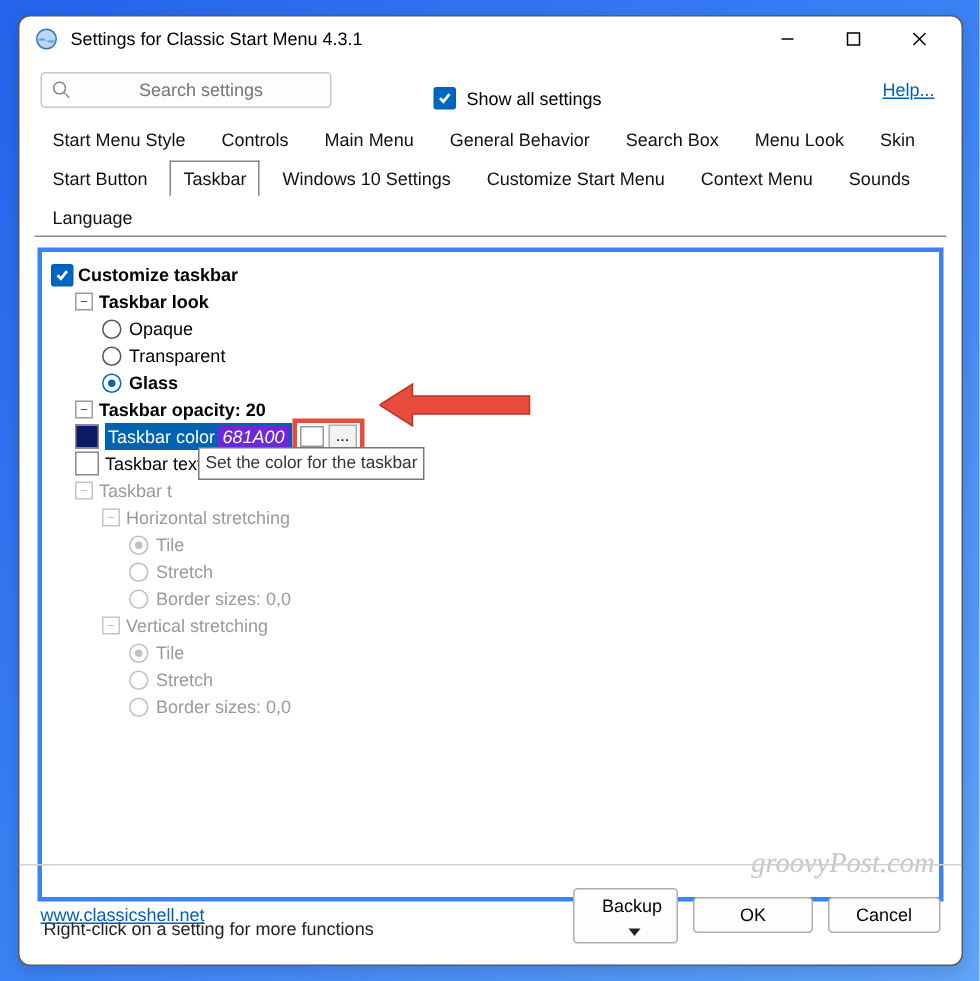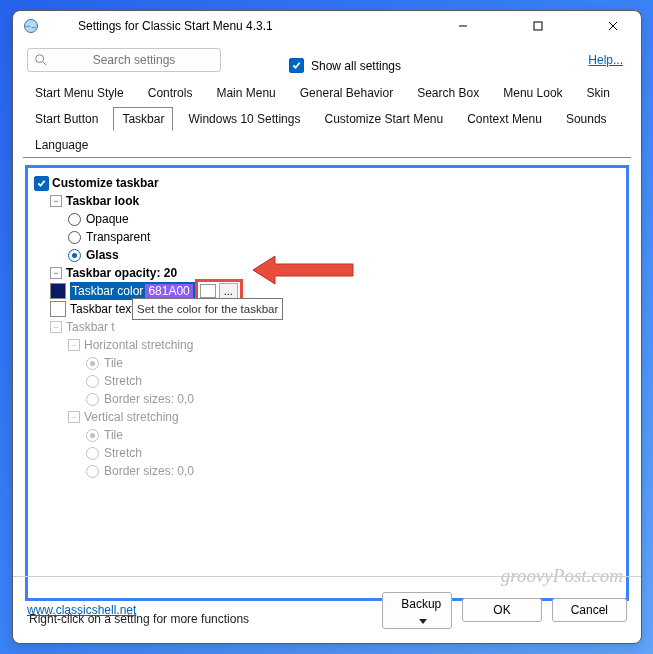--- a/index.html
+++ b/index.html
@@ -1,18 +1,18 @@
 <!DOCTYPE html>
 <html><head>
 <meta charset="utf-8">
 <style>
   html,body{margin:0;padding:0;font-family:"Segoe UI",Tahoma,sans-serif;font-size:12px;color:#000;}
   body{width:653px;height:654px;background:linear-gradient(135deg,#2563eb 0%,#3b82f6 50%,#60a5fa 100%);position:relative;overflow:hidden;}
   .window{position:absolute;left:12px;top:10px;width:628px;height:632px;background:#fff;border:1px solid #5a5a5a;border-radius:8px;box-shadow:0 4px 12px rgba(0,0,0,0.15);}
-  .titlebar{height:30px;display:flex;align-items:center;padding:0 6px 0 10px;border-bottom:1px solid transparent;gap:31px;}
+  .titlebar{height:30px;display:flex;align-items:center;padding:0 6px 0 10px;border-bottom:1px solid transparent;}
   .titlebar .ico{width:16px;height:16px;margin-right:8px;display:inline-block;}
   .titlebar .ico svg{display:block;}
   .titlebar .title{flex:1;font-size:12px;}
   .winbtn{width:44px;height:28px;display:flex;align-items:center;justify-content:center;color:#111;}
   .winbtn svg{width:10px;height:10px;stroke:#000;stroke-width:1;fill:none;}
   .toolbar{display:flex;align-items:center;padding:4px 14px 6px 14px;gap:8px;}
   .search{flex:0 0 auto;display:flex;align-items:center;border:1px solid #c8c8c8;border-radius:3px;padding:3px 6px;width:180px;background:#fdfdfd;}
   .search svg{width:14px;height:14px;margin-right:6px;stroke:#777;fill:none;}
   .search input{border:none;outline:none;font-size:12px;flex:1;color:#a21caf;background:transparent;text-align:center;}
   .showall{display:flex;align-items:center;margin-left:60px;gap:4px;margin-top:12px;}
@@ -32,21 +32,21 @@
   .bold{font-weight:700;}
   .radio{width:11px;height:11px;border:1.5px solid #555;border-radius:50%;margin-right:5px;display:inline-flex;align-items:center;justify-content:center;}
   .radio.chk-on{border-color:#0067c0;}
   .radio .dot{width:5px;height:5px;border-radius:50%;background:#0067c0;}
   .dim{color:#9a9a9a;}
   .dim .radio{border-color:#c0c0c0;}
   .dim .radio .dot{background:#c0c0c0;}
   .dim .exp{border-color:#c4c4c4;color:#c0c0c0;}
   .swatch{width:14px;height:14px;border:1px solid #888;margin-right:4px;}
   .selrow{background:#0063b1;color:#fff;padding:0 2px;}
-  .valbox{background:#8b5cf6;color:#fff;padding:0 3px;margin-left:2px;}
+  .valbox{background:#6d28d9;color:#fff;padding:0 3px;margin-left:2px;font-style:italic;}
   .pick{border:3px solid #e74c3c;padding:1px 2px;margin-left:0px;display:inline-flex;align-items:center;gap:3px;background:#fff;}
   .pick .sw{width:14px;height:12px;border:1px solid #999;background:#fff;}
   .pick .dots{padding:0 4px;background:#f3f3f3;border:1px solid #adadad;font-size:11px;line-height:14px;}
   .tooltip{position:absolute;border:1px solid #767676;background:#fff;padding:1px 4px;font-size:11.5px;color:#333;}
   .arrow{position:absolute;}
   .footer-note{margin:10px 16px 0 16px;font-size:12px;color:#222;line-height:16px;}
   .watermark{position:absolute;right:18px;bottom:56px;color:#c5c5c5;font-family:Georgia,serif;font-style:italic;font-size:19px;}
   .bottombar{position:absolute;left:0;right:0;bottom:0;height:42px;border-top:1px solid #d0d0d0;display:flex;align-items:center;padding:12px 14px;gap:10px;}
   .link{color:#005fb8;text-decoration:underline;}
   .btn{border:1px solid #adadad;background:#fdfdfd;padding:4px 18px;border-radius:3px;font-size:12px;}

